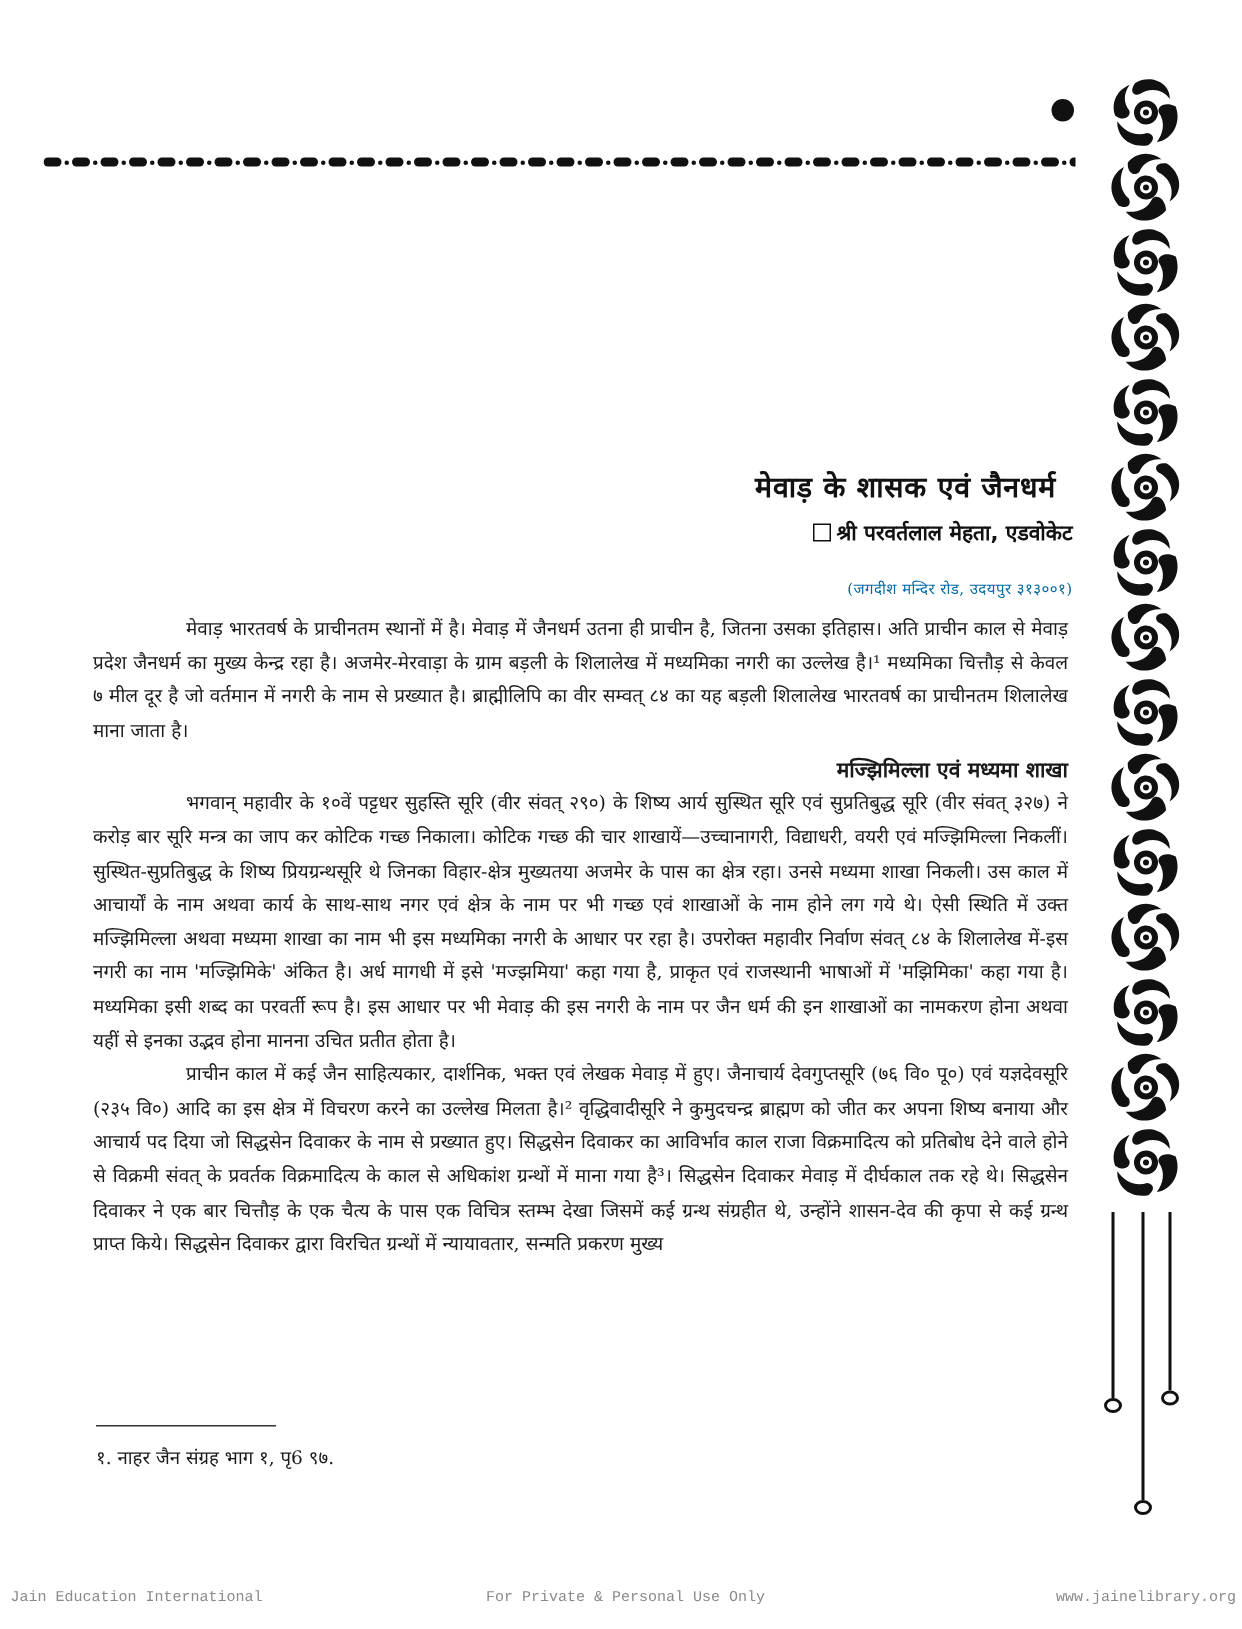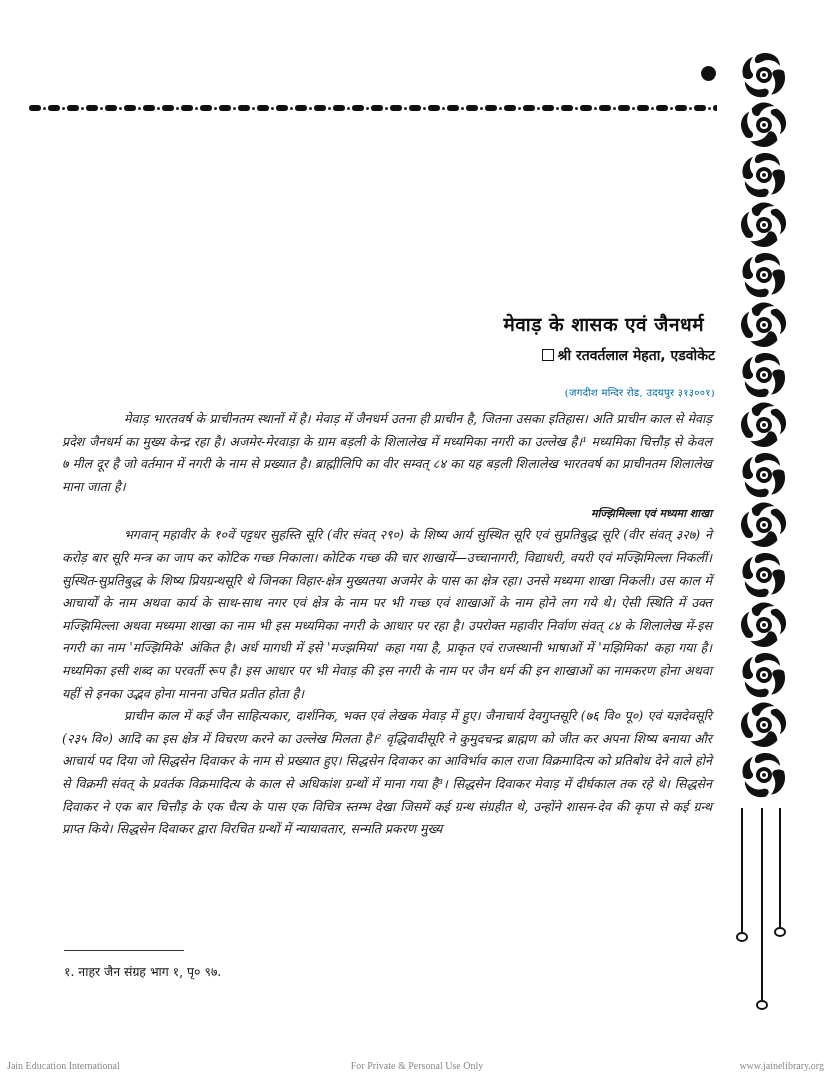--- a/index.html
+++ b/index.html
@@ -49,43 +49,43 @@
       display: inline-block; width: 10px; height: 10px; border: 1.5px solid #111; margin-right: 2px;
     }
     .address {
       position: absolute; right: 113px; top: 385px;
       font-size: 10px; color: #0369a1; letter-spacing: 0.3px;
     }
 
     
     .body-text {
       position: absolute; left: 62px; top: 408px; width: 650px;
-      font-size: 12.6px; line-height: 22.6px; color: #1a1a1a; text-align: justify; font-style: italic;
+      font-size: 12.6px; line-height: 22.6px; color: #1a1a1a; text-align: justify;
     }
     .body-text p { margin: 0; text-indent: 62px; }
     .body-text p.first { margin-bottom: 6px; }
     .subhead {
       text-align: right; font-family: "DejaVu Sans", sans-serif; font-weight: bold;
-      font-size: 11px; margin: 6px 0 0 0; line-height: 20px;
+      font-size: 14px; margin: 6px 0 0 0; line-height: 20px;
     }
     .body-text p.para2 { margin-bottom: 0; }
     .body-text p.para3 { margin-top: 0; }
 
     
     .fn-rule { position: absolute; left: 64px; top: 950px; width: 120px; height: 1px; background: #333; }
     .footnotes {
       position: absolute; left: 64px; top: 960px; width: 600px;
       font-size: 12.4px; line-height: 24px; color: #1a1a1a;
     }
     .footnotes div { white-space: nowrap; }
 
     
     .site-footer {
       position: absolute; left: 0; top: 1060px; width: 824px; height: 16px;
-      font-family: Liberation Serif, serif; font-size: 10px; color: #8a8a8a;
+      font-family: Liberation Mono, monospace; font-size: 10px; color: #8a8a8a;
     }
     .site-footer span { position: absolute; top: 0; }
     .f-left { left: 7px; }
     .f-center { left: 0; right: 0; text-align: center; padding-left: 10px; }
     .f-right { right: 0; }
   </style>
 </head>
 <body>
 
 <div class="page">
@@ -339,34 +339,34 @@
       <div class="pendant-ring" style="left:736px;top:932px"></div>
       <div class="pendant" style="left:761px;top:808px;height:192px"></div>
       <div class="pendant-ring" style="left:756px;top:1000px"></div>
       <div class="pendant" style="left:779px;top:808px;height:119px"></div>
       <div class="pendant-ring" style="left:774px;top:927px"></div>
     </div>
 
   <div class="title">मेवाड़ के शासक एवं जैनधर्म</div>
   <div class="author">
     <span class="box-glyph"></span>
-    <span>श्री रतवर्तलाल मेहता, एडवोकेट</span>
+    <span>श्री परवर्तलाल मेहता, एडवोकेट</span>
   </div>
   <div class="address">(जगदीश मन्दिर रोड, उदयपुर ३१३००१)</div>
 
   <div class="body-text">
     <p class="first">मेवाड़ भारतवर्ष के प्राचीनतम स्थानों में है। मेवाड़ में जैनधर्म उतना ही प्राचीन है, जितना उसका इतिहास। अति प्राचीन काल से मेवाड़ प्रदेश जैनधर्म का मुख्य केन्द्र रहा है। अजमेर-मेरवाड़ा के ग्राम बड़ली के शिलालेख में मध्यमिका नगरी का उल्लेख है।¹ मध्यमिका चित्तौड़ से केवल ७ मील दूर है जो वर्तमान में नगरी के नाम से प्रख्यात है। ब्राह्मीलिपि का वीर सम्वत् ८४ का यह बड़ली शिलालेख भारतवर्ष का प्राचीनतम शिलालेख माना जाता है।</p>
     <div class="subhead">मज्झिमिल्ला एवं मध्यमा शाखा</div>
     <p class="para2">भगवान् महावीर के १०वें पट्टधर सुहस्ति सूरि (वीर संवत् २९०) के शिष्य आर्य सुस्थित सूरि एवं सुप्रतिबुद्ध सूरि (वीर संवत् ३२७) ने करोड़ बार सूरि मन्त्र का जाप कर कोटिक गच्छ निकाला। कोटिक गच्छ की चार शाखायें—उच्चानागरी, विद्याधरी, वयरी एवं मज्झिमिल्ला निकलीं। सुस्थित-सुप्रतिबुद्ध के शिष्य प्रियग्रन्थसूरि थे जिनका विहार-क्षेत्र मुख्यतया अजमेर के पास का क्षेत्र रहा। उनसे मध्यमा शाखा निकली। उस काल में आचार्यों के नाम अथवा कार्य के साथ-साथ नगर एवं क्षेत्र के नाम पर भी गच्छ एवं शाखाओं के नाम होने लग गये थे। ऐसी स्थिति में उक्त मज्झिमिल्ला अथवा मध्यमा शाखा का नाम भी इस मध्यमिका नगरी के आधार पर रहा है। उपरोक्त महावीर निर्वाण संवत् ८४ के शिलालेख में-इस नगरी का नाम 'मज्झिमिके' अंकित है। अर्ध मागधी में इसे 'मज्झमिया' कहा गया है, प्राकृत एवं राजस्थानी भाषाओं में 'मझिमिका' कहा गया है। मध्यमिका इसी शब्द का परवर्ती रूप है। इस आधार पर भी मेवाड़ की इस नगरी के नाम पर जैन धर्म की इन शाखाओं का नामकरण होना अथवा यहीं से इनका उद्भव होना मानना उचित प्रतीत होता है।</p>
     <p class="para3">प्राचीन काल में कई जैन साहित्यकार, दार्शनिक, भक्त एवं लेखक मेवाड़ में हुए। जैनाचार्य देवगुप्तसूरि (७६ वि० पू०) एवं यज्ञदेवसूरि (२३५ वि०) आदि का इस क्षेत्र में विचरण करने का उल्लेख मिलता है।² वृद्धिवादीसूरि ने कुमुदचन्द्र ब्राह्मण को जीत कर अपना शिष्य बनाया और आचार्य पद दिया जो सिद्धसेन दिवाकर के नाम से प्रख्यात हुए। सिद्धसेन दिवाकर का आविर्भाव काल राजा विक्रमादित्य को प्रतिबोध देने वाले होने से विक्रमी संवत् के प्रवर्तक विक्रमादित्य के काल से अधिकांश ग्रन्थों में माना गया है³। सिद्धसेन दिवाकर मेवाड़ में दीर्घकाल तक रहे थे। सिद्धसेन दिवाकर ने एक बार चित्तौड़ के एक चैत्य के पास एक विचित्र स्तम्भ देखा जिसमें कई ग्रन्थ संग्रहीत थे, उन्होंने शासन-देव की कृपा से कई ग्रन्थ प्राप्त किये। सिद्धसेन दिवाकर द्वारा विरचित ग्रन्थों में न्यायावतार, सन्मति प्रकरण मुख्य</p>
   </div>
 
   <div class="fn-rule"></div>
   <div class="footnotes">
-    <div>१. नाहर जैन संग्रह भाग १, पृ० ९७.</div>
+    <div>१. नाहर जैन संग्रह भाग १, पृ6 ९७.</div>
   </div>
 
   <div class="site-footer">
     <span class="f-left">Jain Education International</span>
     <span class="f-center">For Private &amp; Personal Use Only</span>
     <span class="f-right">www.jainelibrary.org</span>
   </div>
 </div>
 
 </body></html>

